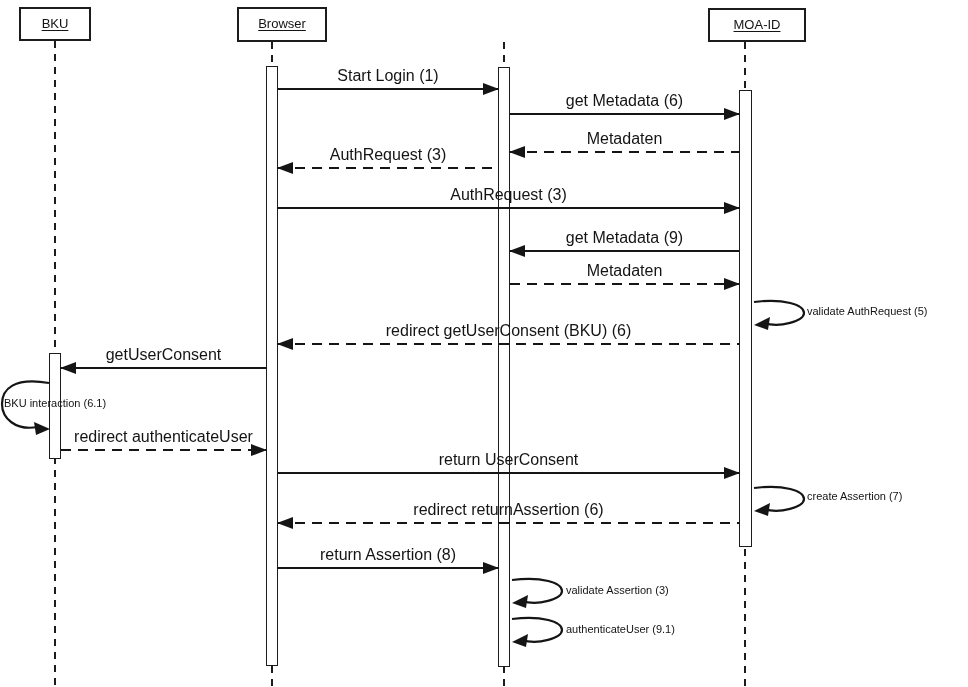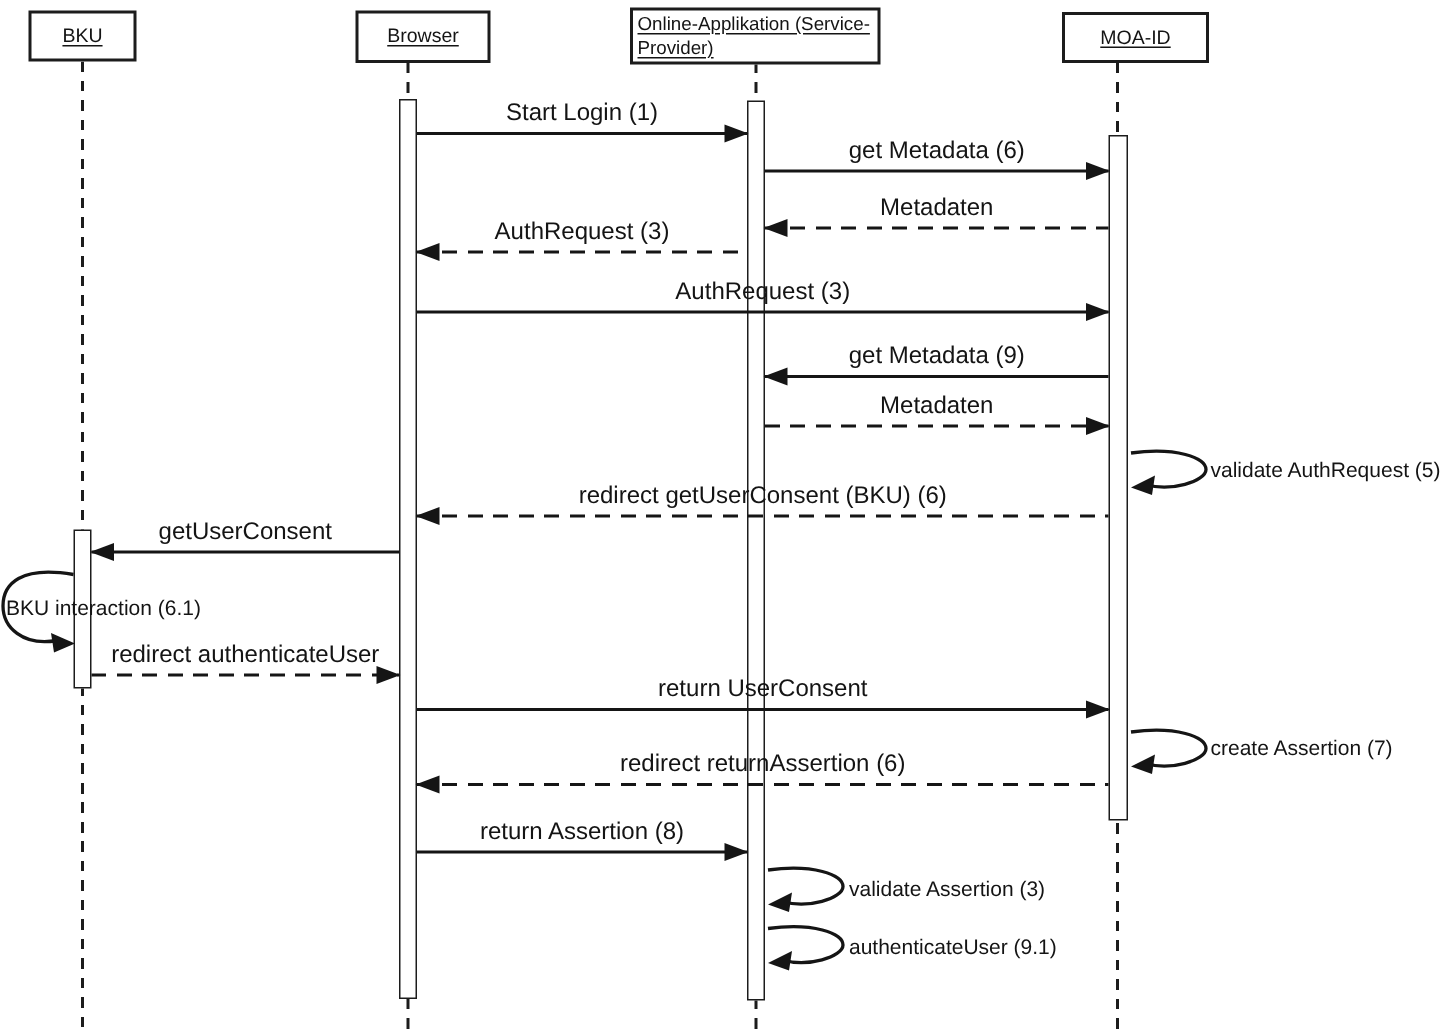--- a/index.html
+++ b/index.html
@@ -6,61 +6,58 @@
   .diagram{
     position:relative;width:968px;height:687px;background:#ffffff;overflow:hidden;
     font-family:"Liberation Sans","DejaVu Sans",sans-serif;color:#141414;
   }
   .lifeline{
     position:absolute;width:2px;z-index:1;
     background:repeating-linear-gradient(180deg,#1c1c1c 0 7px,transparent 7px 13px);
   }
   .actor{
     position:absolute;background:#fff;border:2px solid #1c1c1c;z-index:2;
-    display:flex;align-items:center;justify-content:center;
+    display:flex;align-items:center;justify-content:center;text-align:center;
     font-size:13px;line-height:1.3;box-sizing:border-box;padding:1px 3px;
   }
   .actor span{text-decoration:underline;text-underline-offset:2px;}
   .bar{
     position:absolute;width:12px;background:#fff;border:1.6px solid #1c1c1c;
     z-index:2;box-sizing:border-box;
   }
   .msg{position:absolute;height:0;z-index:3;}
   .mlabel{
     position:absolute;left:50%;bottom:4px;transform:translateX(-50%);
     white-space:nowrap;font-size:16px;
   }
   .mline{position:absolute;left:0;right:0;top:-1px;height:2px;}
   .solid{background:#151515;}
   .dashed{background:repeating-linear-gradient(90deg,#151515 0 10px,transparent 10px 17px);}
   .ahead{position:absolute;width:0;height:0;top:-6px;
     border-top:6px solid transparent;border-bottom:6px solid transparent;}
   .ahead.right{right:-1px;border-left:16px solid #151515;}
   .ahead.left{left:-1px;border-right:16px solid #151515;}
   .loop{position:absolute;z-index:3;}
-  .llabel{position:absolute;white-space:nowrap;font-size:14px;z-index:4;}
+  .llabel{position:absolute;white-space:nowrap;font-size:11px;z-index:4;}
 </style>
 </head>
 <body>
 
 <div class="diagram">
 
   <div class="lifeline" style="left:54px;top:41px;height:646px"></div>
   <div class="lifeline" style="left:271px;top:42px;height:645px"></div>
   <div class="lifeline" style="left:503px;top:42px;height:645px"></div>
   <div class="lifeline" style="left:744px;top:42px;height:645px"></div>
 
   <div class="actor" style="left:19px;top:7px;width:72px;height:34px">
     <span>BKU</span>
   </div>
   <div class="actor" style="left:237px;top:7px;width:90px;height:35px">
     <span>Browser</span>
-  </div>
-  <div class="actor" style="left:420px;top:5px;width:167px;height:38px;font-size:12.5px">
-    <span>Online-Applikation (Service-Provider)</span>
   </div>
   <div class="actor" style="left:708px;top:8px;width:98px;height:34px">
     <span>MOA-ID</span>
   </div>
 
   <div class="bar" style="left:49px;top:353px;height:106px"></div>
   <div class="bar" style="left:266px;top:66px;height:600px"></div>
   <div class="bar" style="left:498px;top:67px;height:600px"></div>
   <div class="bar" style="left:739px;top:90px;height:457px;width:13px"></div>
 

